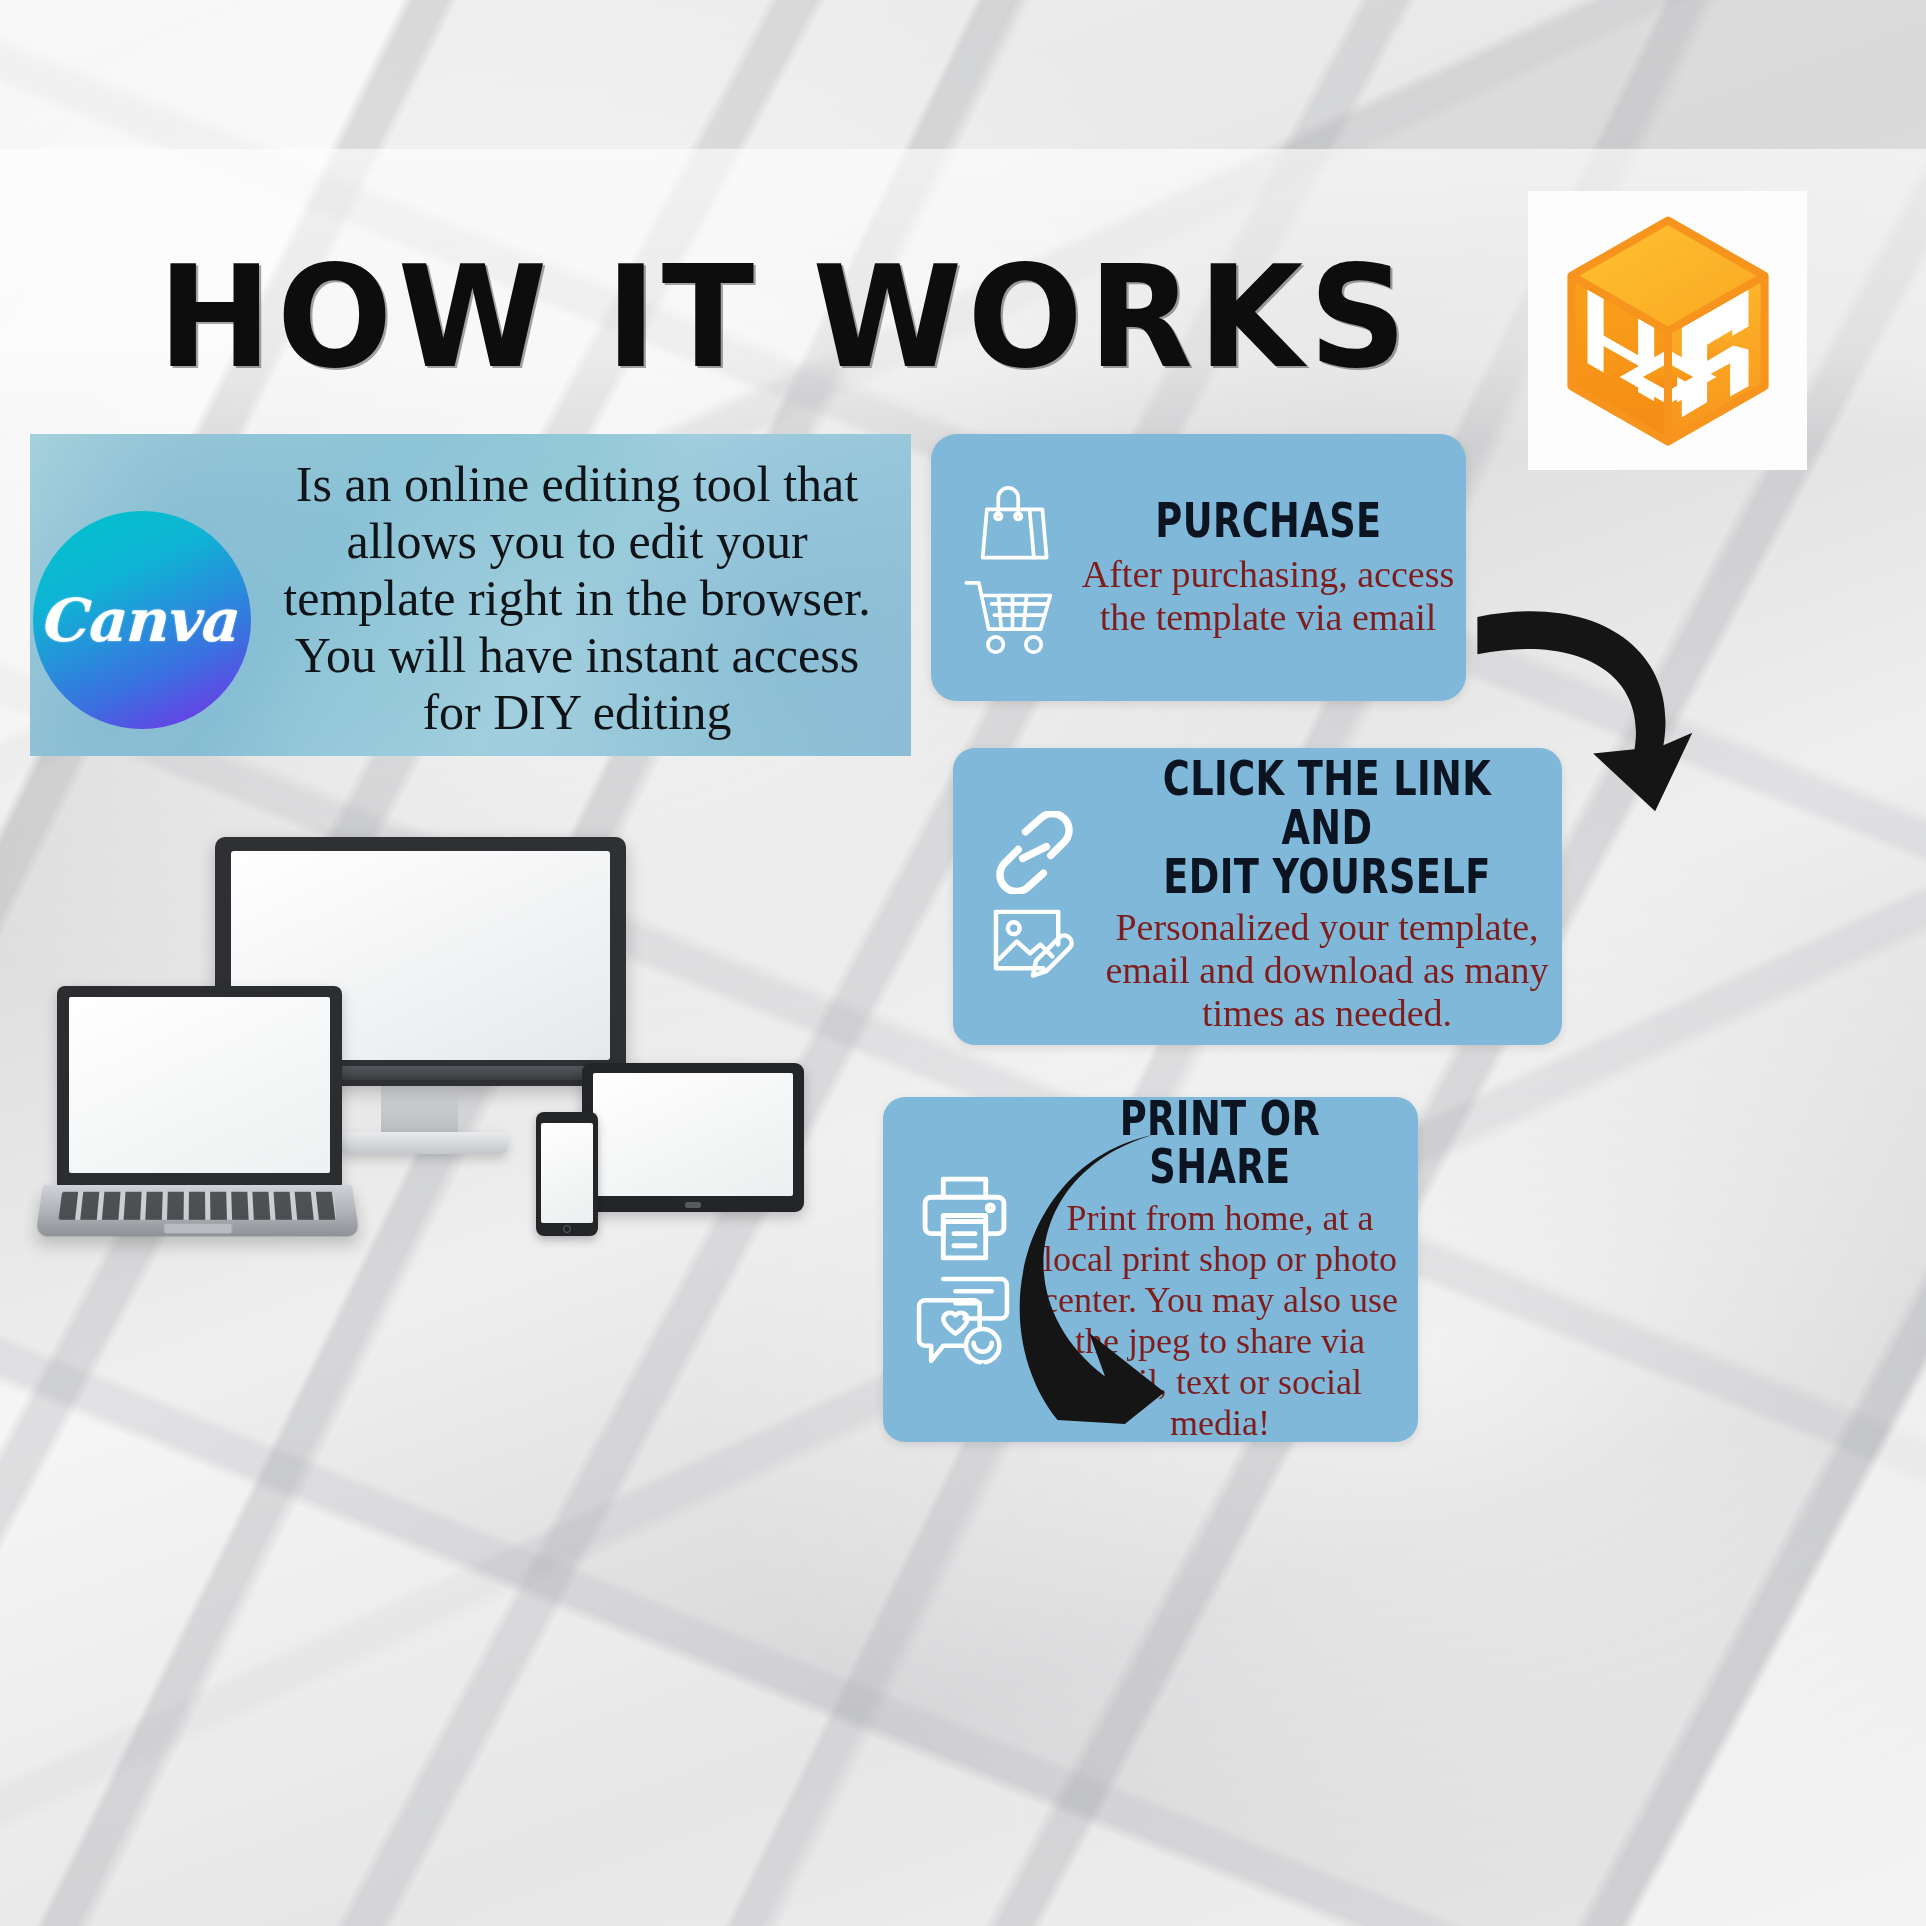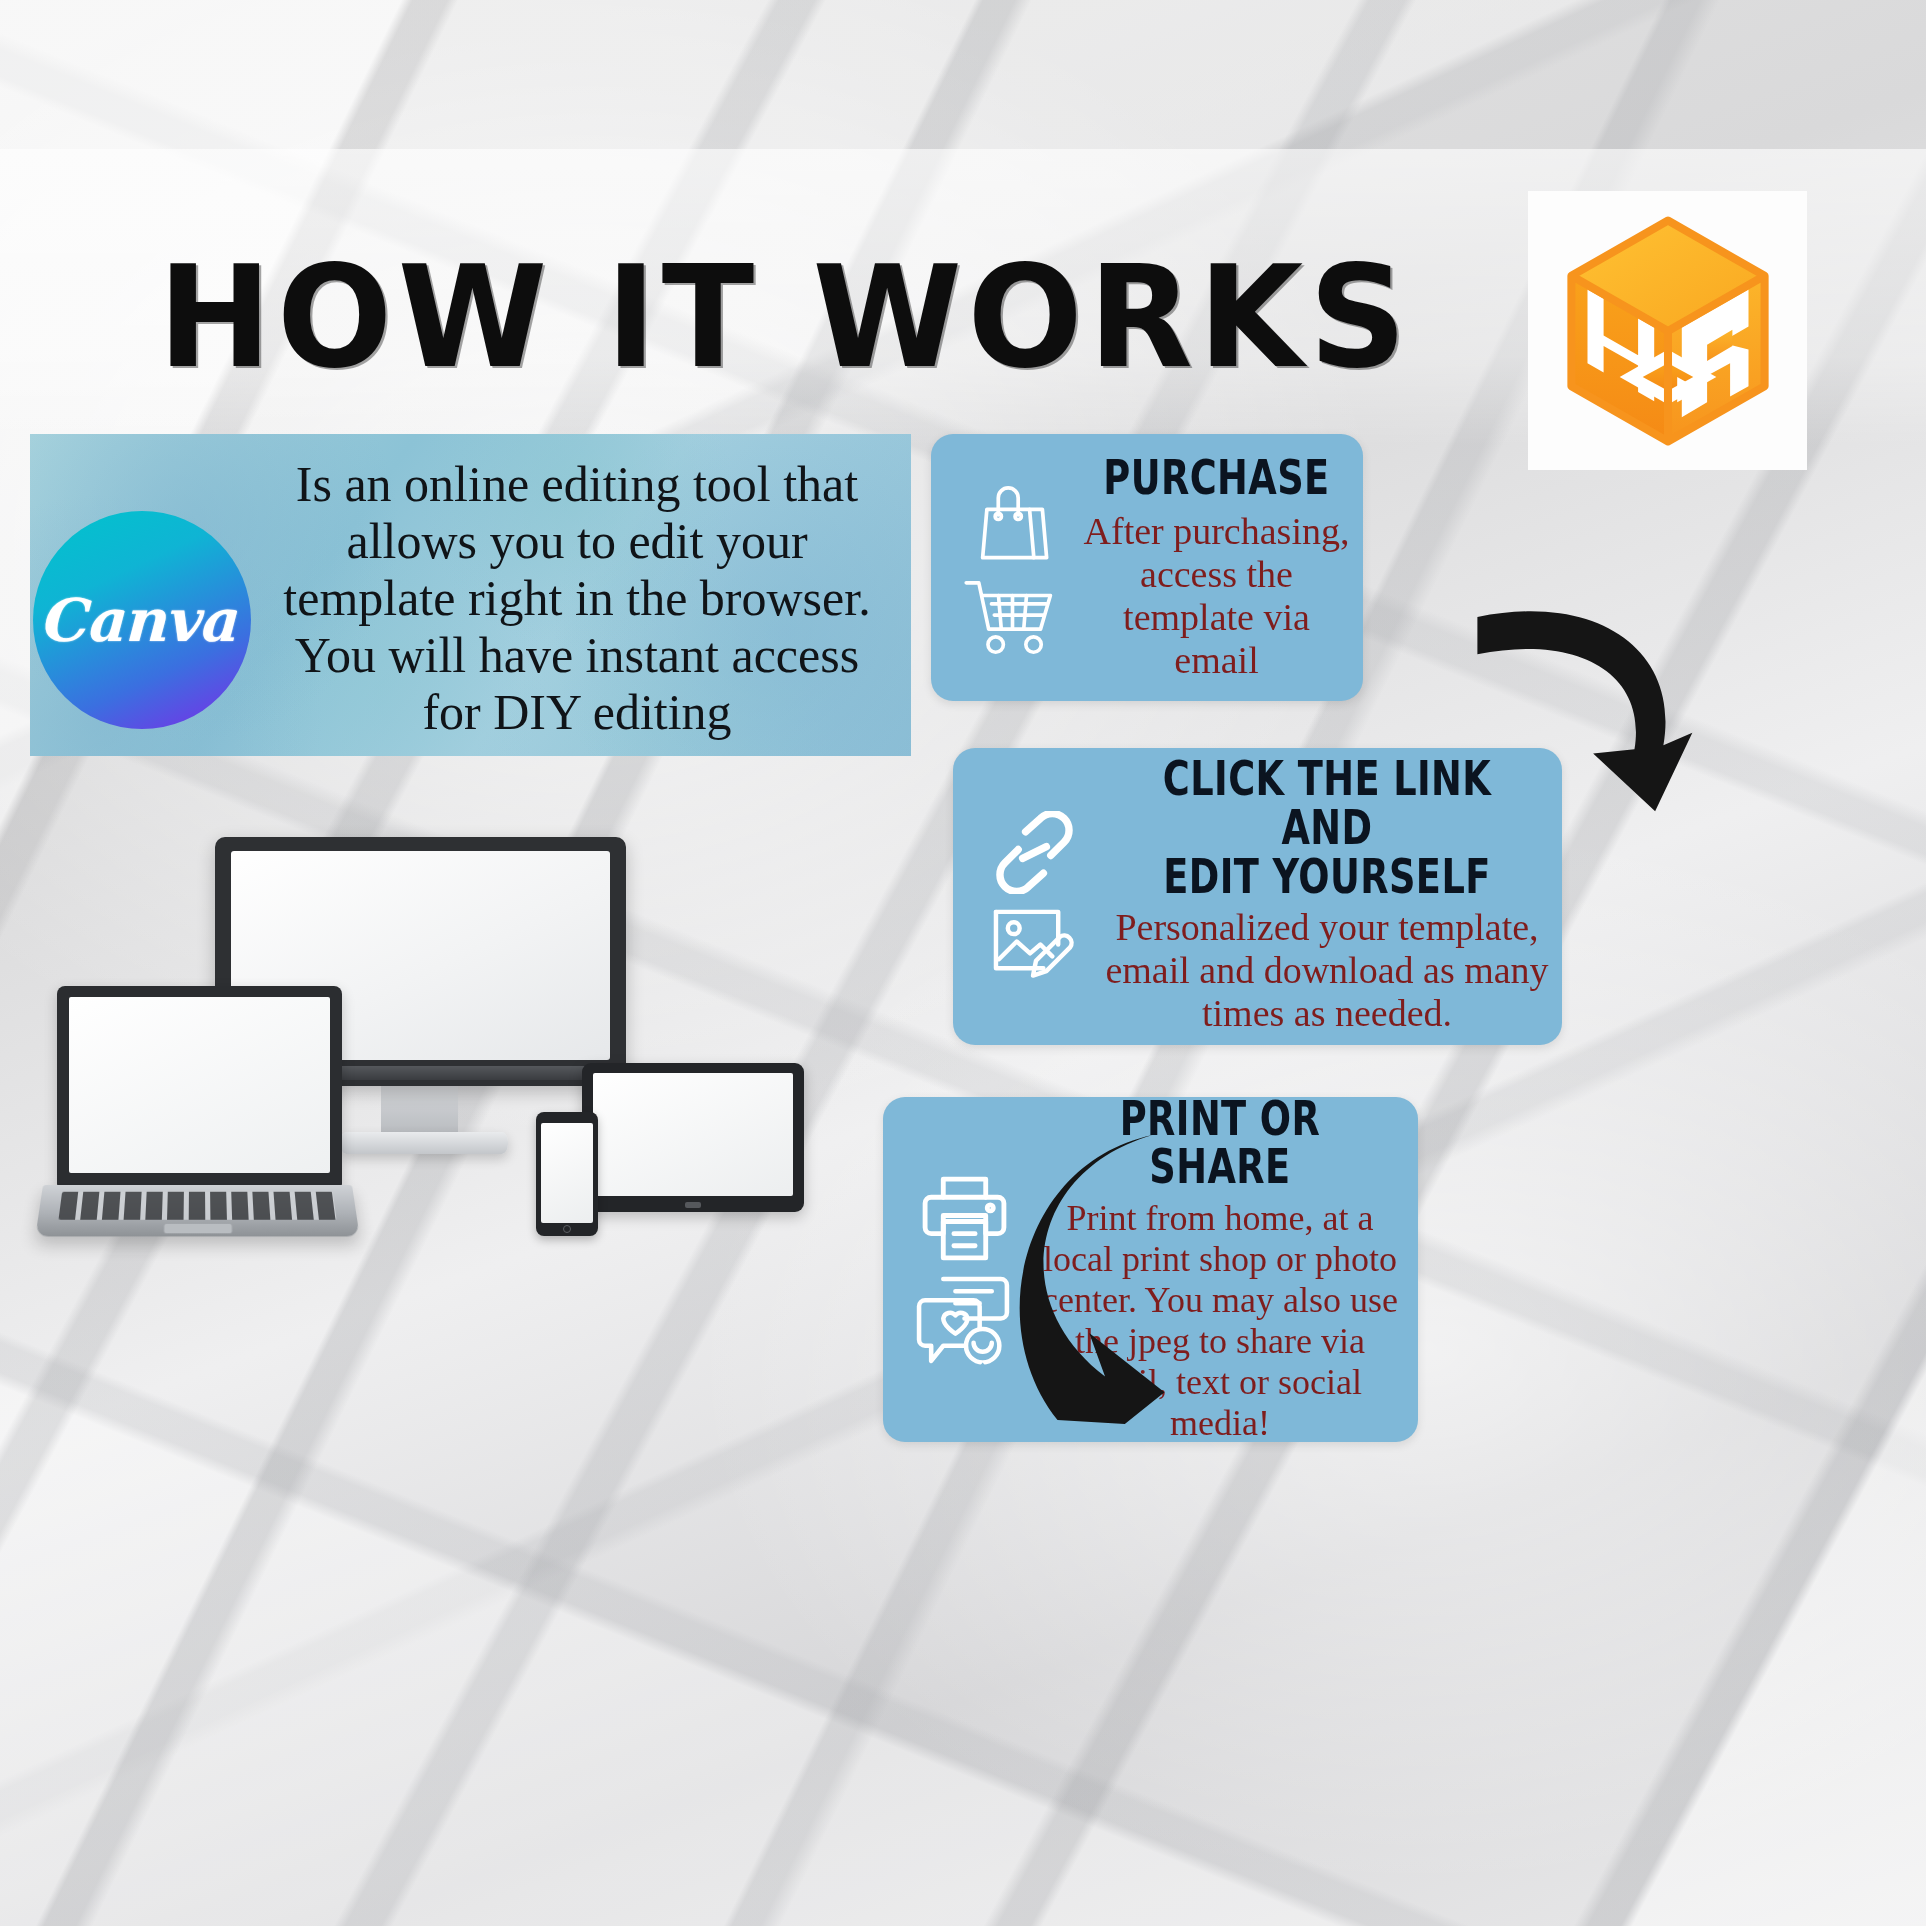--- a/index.html
+++ b/index.html
@@ -193,21 +193,21 @@
   .phone-dot { position:absolute; left:50%; transform:translateX(-50%); bottom:3px;
     width:8px; height:8px; border:1.5px solid #5c5f63; border-radius:50%; }
 
   
   .card {
     position: absolute;
     background: #7fb8d8;
     border-radius: 22px;
     box-shadow: 0 3px 10px rgba(0,0,0,.10);
   }
-  #card-purchase { left: 931px; top: 434px;  width: 432px; height: 267px; }
+  #card-purchase { left: 931px; top: 434px;  width: 535px; height: 267px; border-radius: 26px; }
   #card-edit     { left: 953px; top: 748px;  width: 609px; height: 297px; }
   #card-print    { left: 883px; top: 1097px; width: 535px; height: 345px; }
 
   .card-icons {
     position: absolute;
     left: 14px; top: 0; bottom: 0; width: 135px;
     display: flex; flex-direction: column;
     align-items: center; justify-content: center; gap: 6px;
   }
   .card-icons svg { display: block; }

